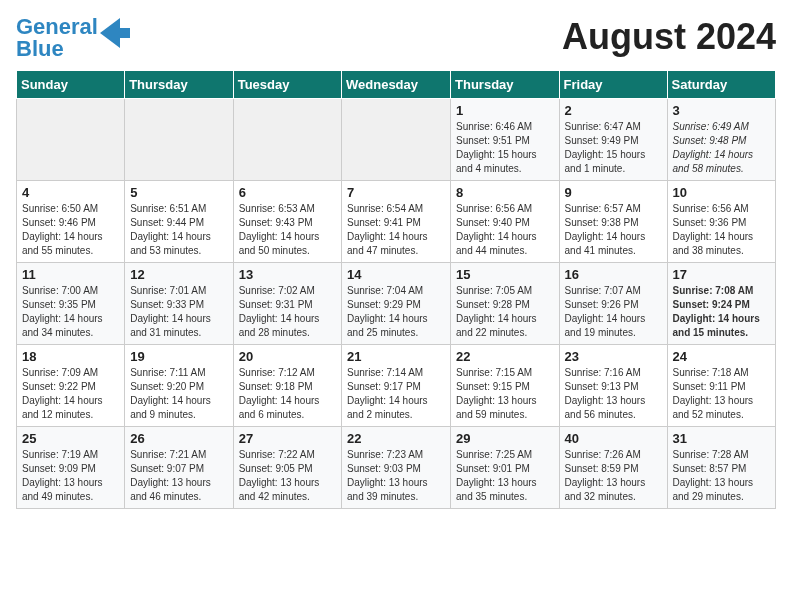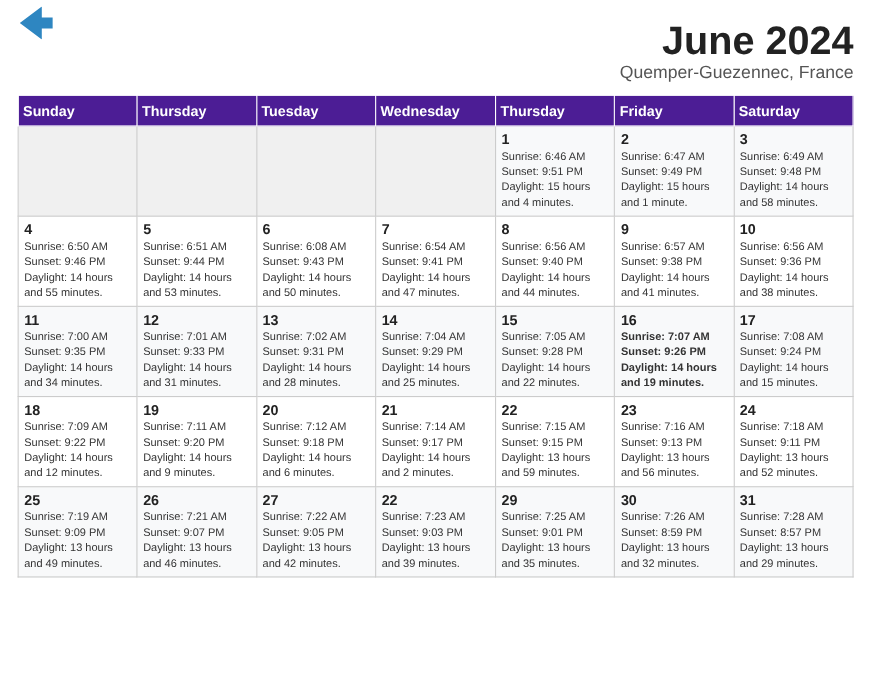--- a/index.html
+++ b/index.html
@@ -41,21 +41,21 @@
     .title-block h2 {
       font-size: 16px;
       color: #555;
       font-weight: normal;
     }
     .calendar {
       width: 100%;
       border-collapse: collapse;
     }
     .calendar thead tr th {
-      background: #4c1d95;
+      background: #0f766e;
       color: #fff;
       font-size: 13px;
       font-weight: bold;
       padding: 6px 4px;
       text-align: left;
       border: 1px solid #fff;
     }
     .calendar tbody tr td {
       vertical-align: top;
       border: 1px solid #ccc;
@@ -84,28 +84,30 @@
       color: #333;
       line-height: 1.4;
     }
   </style>
 </head>
 <body>
 
 <div class="header">
   <div class="logo">
     <div style="display:flex;align-items:center;">
+      <span class="logo-text">
+        <span>General</span><br><span style="color:#2e86c1;">Blue</span>
+      </span>
       <svg width="30" height="30" viewBox="0 0 30 30" style="margin-left:2px;margin-top:-10px;">
         <polygon points="0,15 20,0 20,10 30,10 30,20 20,20 20,30" fill="#2e86c1"></polygon>
       </svg>
     </div>
   </div>
   <div class="title-block">
-    <h1>June 2024</h1>
-    <h2>Quemper-Guezennec, France</h2>
+    <h1>August 2024</h1>
   </div>
 </div>
 
 <table class="calendar">
   <thead>
     <tr>
     <th>Sunday</th>
         <th>Thursday</th>
         <th>Tuesday</th>
         <th>Wednesday</th>
@@ -129,21 +131,21 @@
         </td>
         <td>
           <span class="day-num">2</span>
           <div class="day-info" style="white-space: pre-line;">Sunrise: 6:47 AM
 Sunset: 9:49 PM
 Daylight: 15 hours
 and 1 minute.</div>
         </td>
         <td>
           <span class="day-num">3</span>
-          <div class="day-info" style="white-space: pre-line;">Sunrise: 6:49 AM
+          <div class="day-info" style="white-space: pre-line; font-style: italic;">Sunrise: 6:49 AM
 Sunset: 9:48 PM
 Daylight: 14 hours
 and 58 minutes.</div>
         </td>
       </tr>
       <tr>
         <td>
           <span class="day-num">4</span>
           <div class="day-info" style="white-space: pre-line;">Sunrise: 6:50 AM
 Sunset: 9:46 PM
@@ -152,21 +154,21 @@
         </td>
         <td>
           <span class="day-num">5</span>
           <div class="day-info" style="white-space: pre-line;">Sunrise: 6:51 AM
 Sunset: 9:44 PM
 Daylight: 14 hours
 and 53 minutes.</div>
         </td>
         <td>
           <span class="day-num">6</span>
-          <div class="day-info" style="white-space: pre-line;">Sunrise: 6:08 AM
+          <div class="day-info" style="white-space: pre-line;">Sunrise: 6:53 AM
 Sunset: 9:43 PM
 Daylight: 14 hours
 and 50 minutes.</div>
         </td>
         <td>
           <span class="day-num">7</span>
           <div class="day-info" style="white-space: pre-line;">Sunrise: 6:54 AM
 Sunset: 9:41 PM
 Daylight: 14 hours
 and 47 minutes.</div>
@@ -224,28 +226,28 @@
         </td>
         <td>
           <span class="day-num">15</span>
           <div class="day-info" style="white-space: pre-line;">Sunrise: 7:05 AM
 Sunset: 9:28 PM
 Daylight: 14 hours
 and 22 minutes.</div>
         </td>
         <td>
           <span class="day-num">16</span>
-          <div class="day-info" style="white-space: pre-line; font-weight: bold;">Sunrise: 7:07 AM
+          <div class="day-info" style="white-space: pre-line;">Sunrise: 7:07 AM
 Sunset: 9:26 PM
 Daylight: 14 hours
 and 19 minutes.</div>
         </td>
         <td>
           <span class="day-num">17</span>
-          <div class="day-info" style="white-space: pre-line;">Sunrise: 7:08 AM
+          <div class="day-info" style="white-space: pre-line; font-weight: bold;">Sunrise: 7:08 AM
 Sunset: 9:24 PM
 Daylight: 14 hours
 and 15 minutes.</div>
         </td>
       </tr>
       <tr>
         <td>
           <span class="day-num">18</span>
           <div class="day-info" style="white-space: pre-line;">Sunrise: 7:09 AM
 Sunset: 9:22 PM
@@ -325,21 +327,21 @@
 and 39 minutes.</div>
         </td>
         <td>
           <span class="day-num">29</span>
           <div class="day-info" style="white-space: pre-line;">Sunrise: 7:25 AM
 Sunset: 9:01 PM
 Daylight: 13 hours
 and 35 minutes.</div>
         </td>
         <td>
-          <span class="day-num">30</span>
+          <span class="day-num">40</span>
           <div class="day-info" style="white-space: pre-line;">Sunrise: 7:26 AM
 Sunset: 8:59 PM
 Daylight: 13 hours
 and 32 minutes.</div>
         </td>
         <td>
           <span class="day-num">31</span>
           <div class="day-info" style="white-space: pre-line;">Sunrise: 7:28 AM
 Sunset: 8:57 PM
 Daylight: 13 hours

